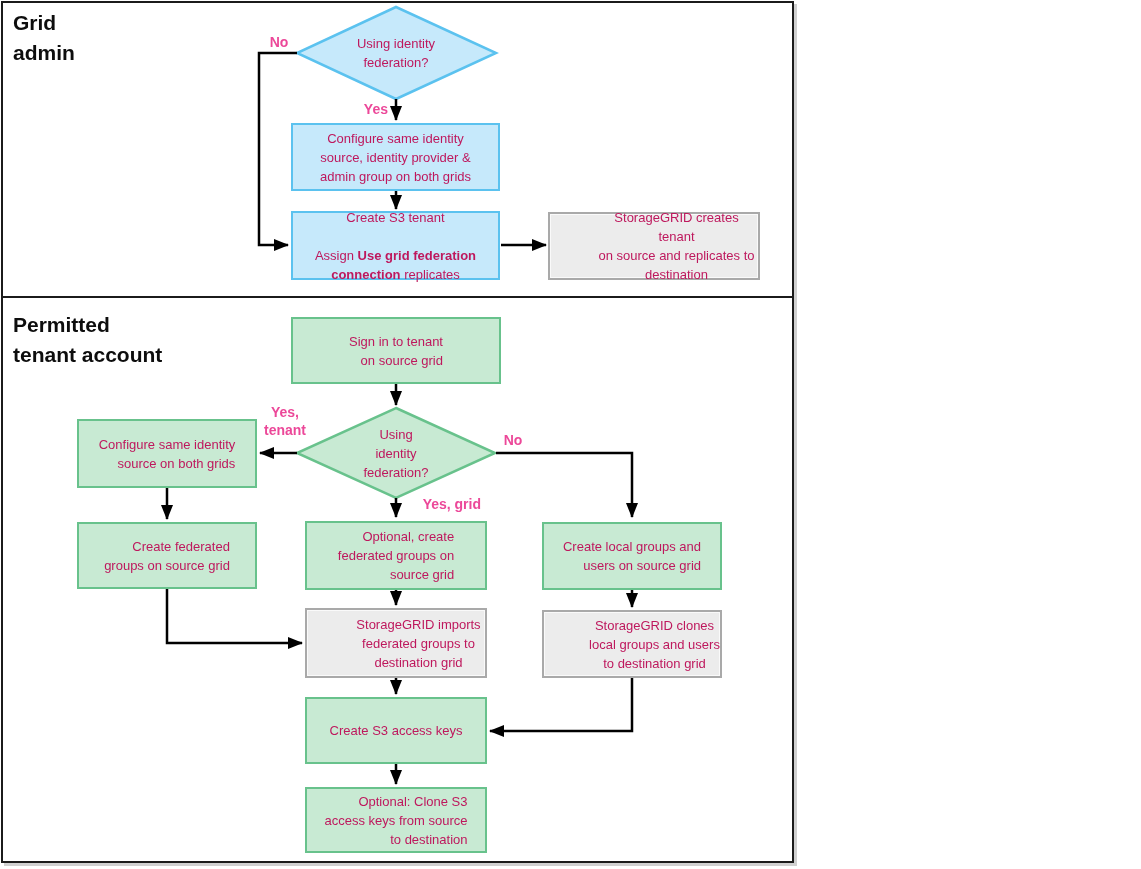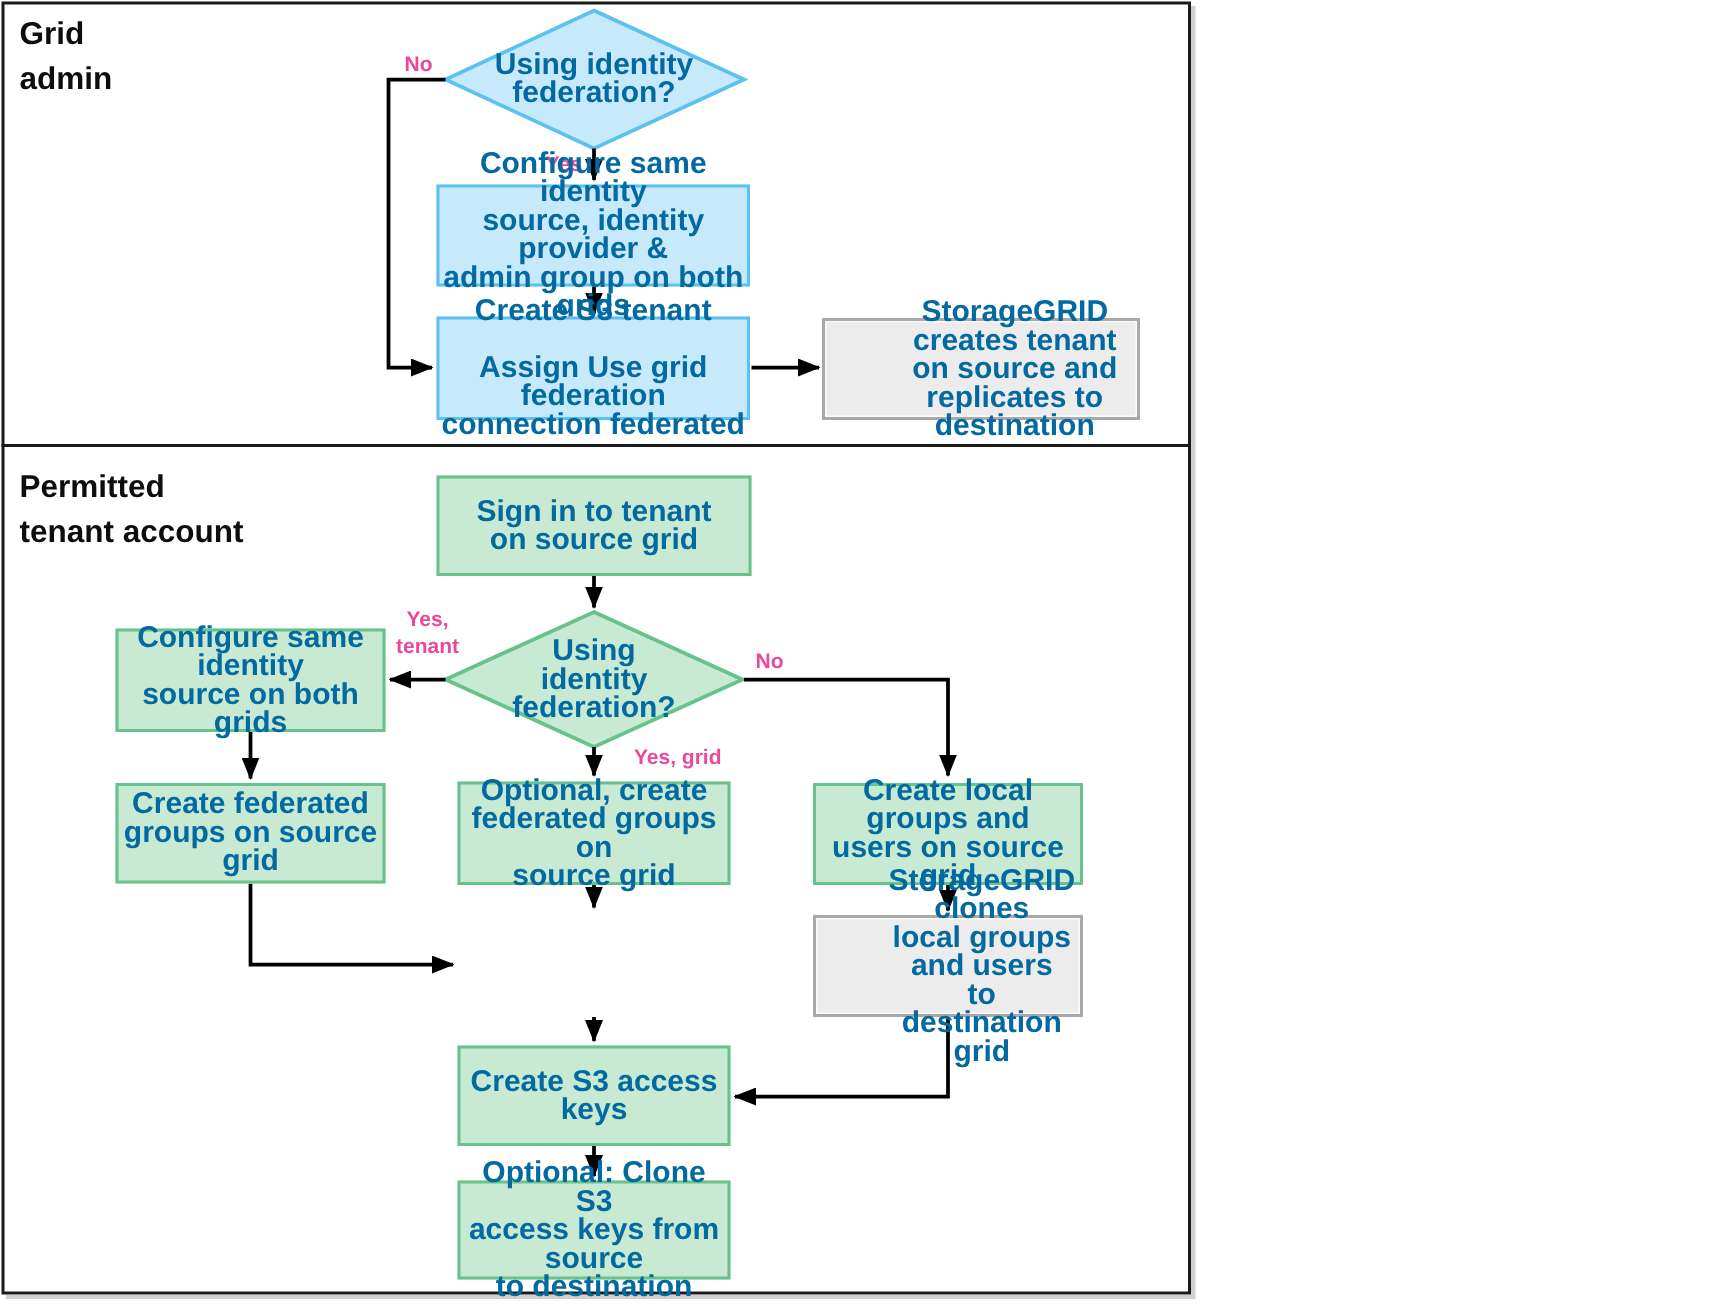--- a/index.html
+++ b/index.html
@@ -24,27 +24,26 @@
   }
   .hdr {
     position: absolute;
     font-size: 21px; font-weight: bold; line-height: 30px;
     color: #0d0d0d; white-space: pre-line;
   }
   .node {
     position: absolute;
     display: flex; align-items: center; justify-content: center;
     text-align: center;
-    font-size: 20px; line-height: 19px; color: #0369a1;
+    font-size: 13px; line-height: 19px; color: #be185d;
     white-space: pre-line;
     box-sizing: border-box;
-    font-weight: bold;
   }
   .box-blue  { background: var(--blue-fill,  #c6e9fb); border: 2px solid var(--blue-border,  #5bc2ef); }
-  .box-green { background: var(--green-fill, #c8ead3); border: 2px solid var(--green-border, #68c28c); }
+  .box-green { background: var(--green-fill, #c8ead3); border: 2px solid var(--green-border, #68c28c); text-align: right; }
   .box-gray  { background: var(--gray-fill,  #ececec); border: 2px solid var(--gray-border,  #a9a9a9);
                box-shadow: inset 0 0 0 1px #fafafa; padding-left: 45px; }
   .dtext { background: transparent; border: none; }
   .flbl {
     position: absolute;
     font-size: 14px; font-weight: bold; line-height: 18px;
     color: #ec4899; white-space: pre-line; text-align: center;
   }
   svg.layer {
     position: absolute; left: 0; top: 0;
@@ -108,21 +107,21 @@
   <div class="flbl" style="left:264px; top:33px; width:30px;">No</div>
   <div class="flbl" style="left:350px; top:100px; width:38px;text-align:right;">Yes</div>
 
   <div class="node box-blue" style="left:291px; top:123px; width:209px; height:68px;">Configure same identity
 source, identity provider &amp;
 admin group on both grids</div>
 
   <div class="node box-blue" style="left:291px; top:211px; width:209px; height:69px;">
     <div>
       <div>Create S3 tenant</div>
-      <div><span>Assign </span><b>Use grid federation connection</b><span> federated</span></div>
+      <div><span>Assign </span><b>Use grid federation connection</b><span> replicates</span></div>
     </div>
   </div>
 
   <div class="node box-gray" style="left:548px; top:212px; width:212px; height:68px;">StorageGRID creates tenant
 on source and replicates to
 destination</div>
 
   <div class="node box-green" style="left:291px; top:317px; width:210px; height:67px;">Sign in to tenant
 on source grid</div>
 
@@ -138,20 +137,23 @@
   <div class="node box-green" style="left:77px; top:419px; width:180px; height:69px;">Configure same identity
 source on both grids</div>
 
   <div class="node box-green" style="left:77px; top:522px; width:180px; height:67px;">Create federated
 groups on source grid</div>
 
   <div class="node box-green" style="left:305px; top:521px; width:182px; height:69px;">Optional, create
 federated groups on
 source grid</div>
 
+  <div class="node box-gray" style="left:305px; top:608px; width:182px; height:70px;">StorageGRID imports
+federated groups to
+destination grid</div>
 
   <div class="node box-green" style="left:542px; top:522px; width:180px; height:68px;">Create local groups and
 users on source grid</div>
 
   <div class="node box-gray" style="left:542px; top:610px; width:180px; height:68px;">StorageGRID clones
 local groups and users
 to destination grid</div>
 
   <div class="node box-green" style="left:305px; top:697px; width:182px; height:67px;">Create S3 access keys</div>
 

